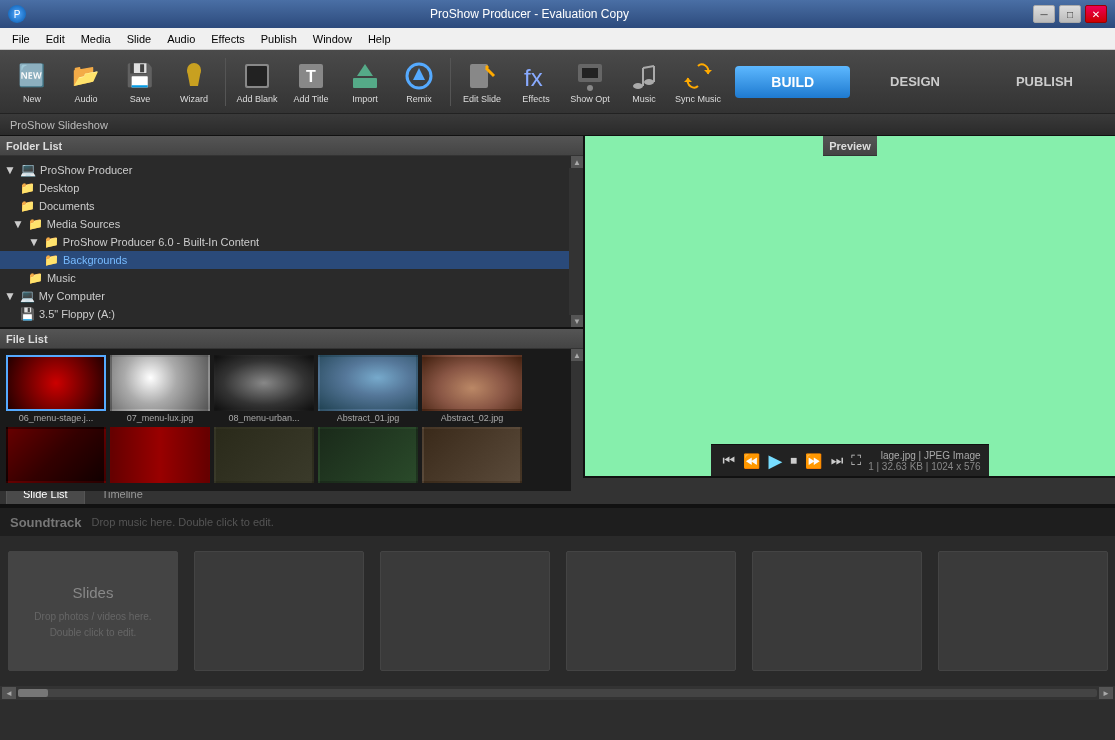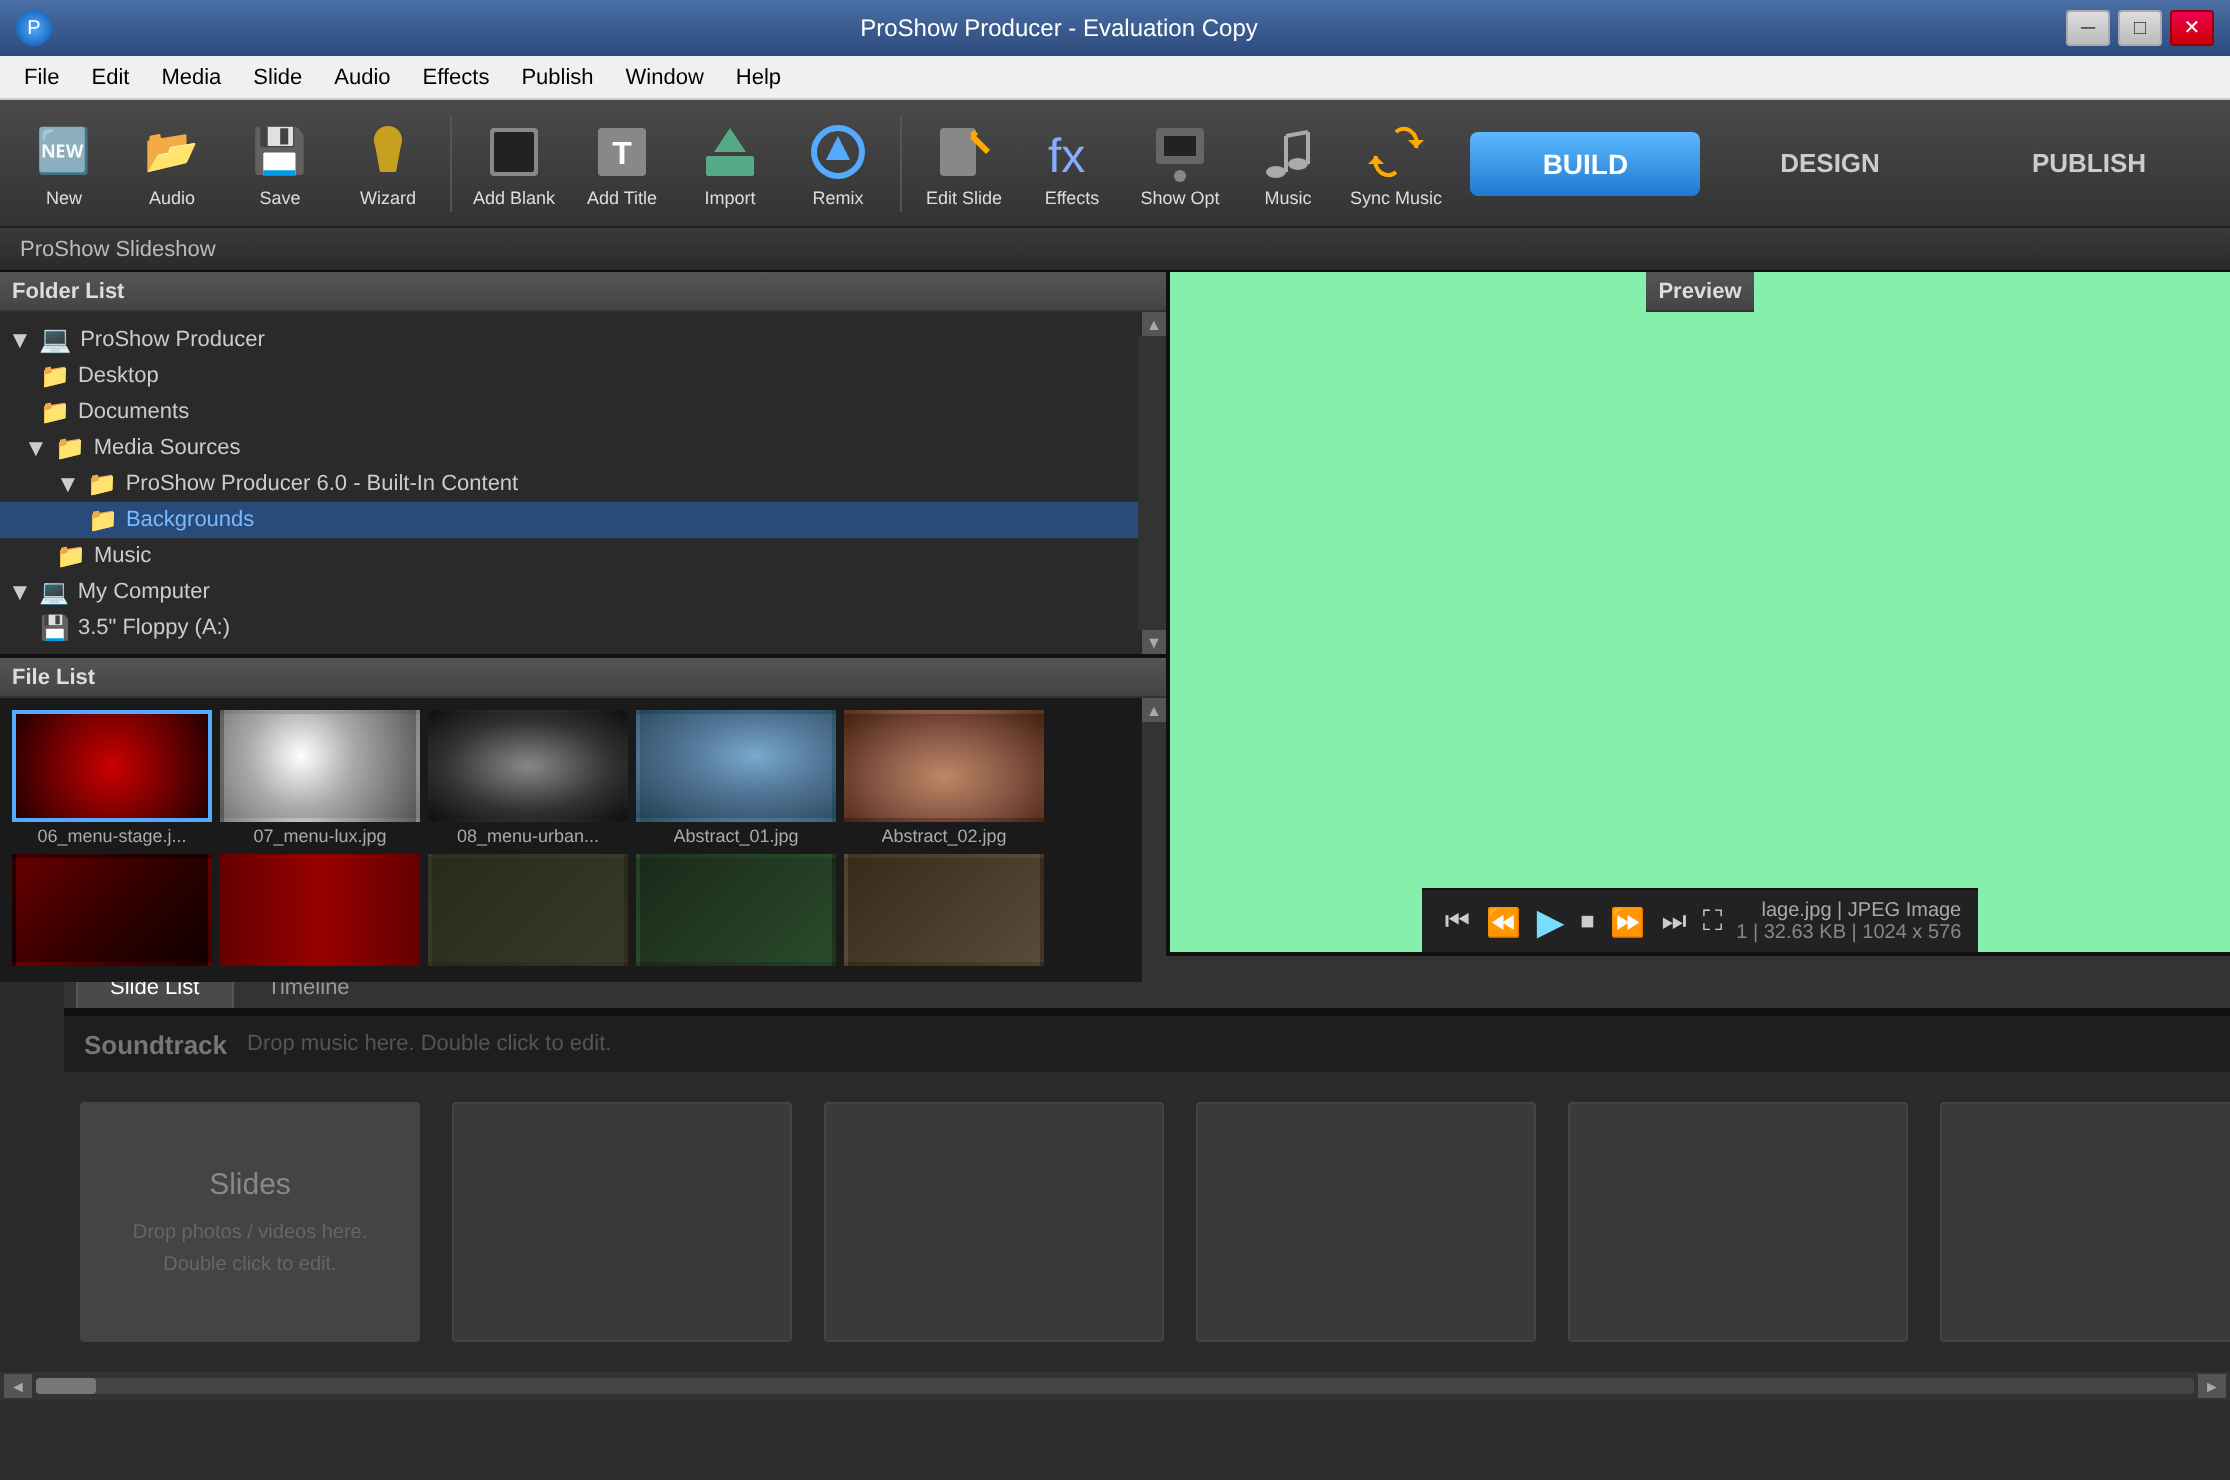--- a/index.html
+++ b/index.html
@@ -73,21 +73,21 @@
     
     #preview-image::before {
       content: '';
       position: absolute; top: 0; left: 0; right: 0; bottom: 0;
       background: repeating-linear-gradient(to right, transparent 0px, transparent 8px, rgba(0,0,0,0.3) 9px, transparent 10px);
     }
     #preview-controls { height: 28px; background: #2a2a2a; display: flex; align-items: center; padding: 0 6px; gap: 4px; border-top: 1px solid #111; }
     .ctrl-btn { color: #ccc; cursor: pointer; font-size: 14px; padding: 2px 3px; }
 
     
-    #bottom-panel { height: 210px; background: #2a2a2a; display: flex; flex-direction: column; border-top: 2px solid #111; padding-left: 32px; }
+    #bottom-panel { height: 210px; background: #2a2a2a; display: flex; flex-direction: column; border-top: 2px solid #111; }
     #bottom-tabs { height: 28px; background: #333; display: flex; align-items: flex-end; padding: 0 6px; border-bottom: 1px solid #111; }
     .tab-btn { padding: 4px 16px; cursor: pointer; border-radius: 3px 3px 0 0; font-size: 11px; border: 1px solid transparent; border-bottom: none; }
     .tab-btn.active { background: #4a4a4a; color: white; border-color: #555; }
     .tab-btn.inactive { color: #999; background: transparent; }
     #slide-area { flex: 1; display: flex; align-items: stretch; overflow: hidden; }
     #slides-container { flex: 1; display: flex; gap: 0; padding: 8px; background: #2a2a2a; overflow-x: auto; align-items: center; }
     .slide-slot { width: 170px; min-width: 170px; height: 120px; background: #3a3a3a; border: 1px solid #444; margin-right: 8px; display: flex; align-items: center; justify-content: center; flex-direction: column; border-radius: 2px; }
     .slide-slot.first-slot { background: #444; }
     .slide-slot-text { color: #666; font-size: 11px; text-align: center; line-height: 1.6; }
     .slide-slot-text .big { font-size: 15px; color: #888; }

